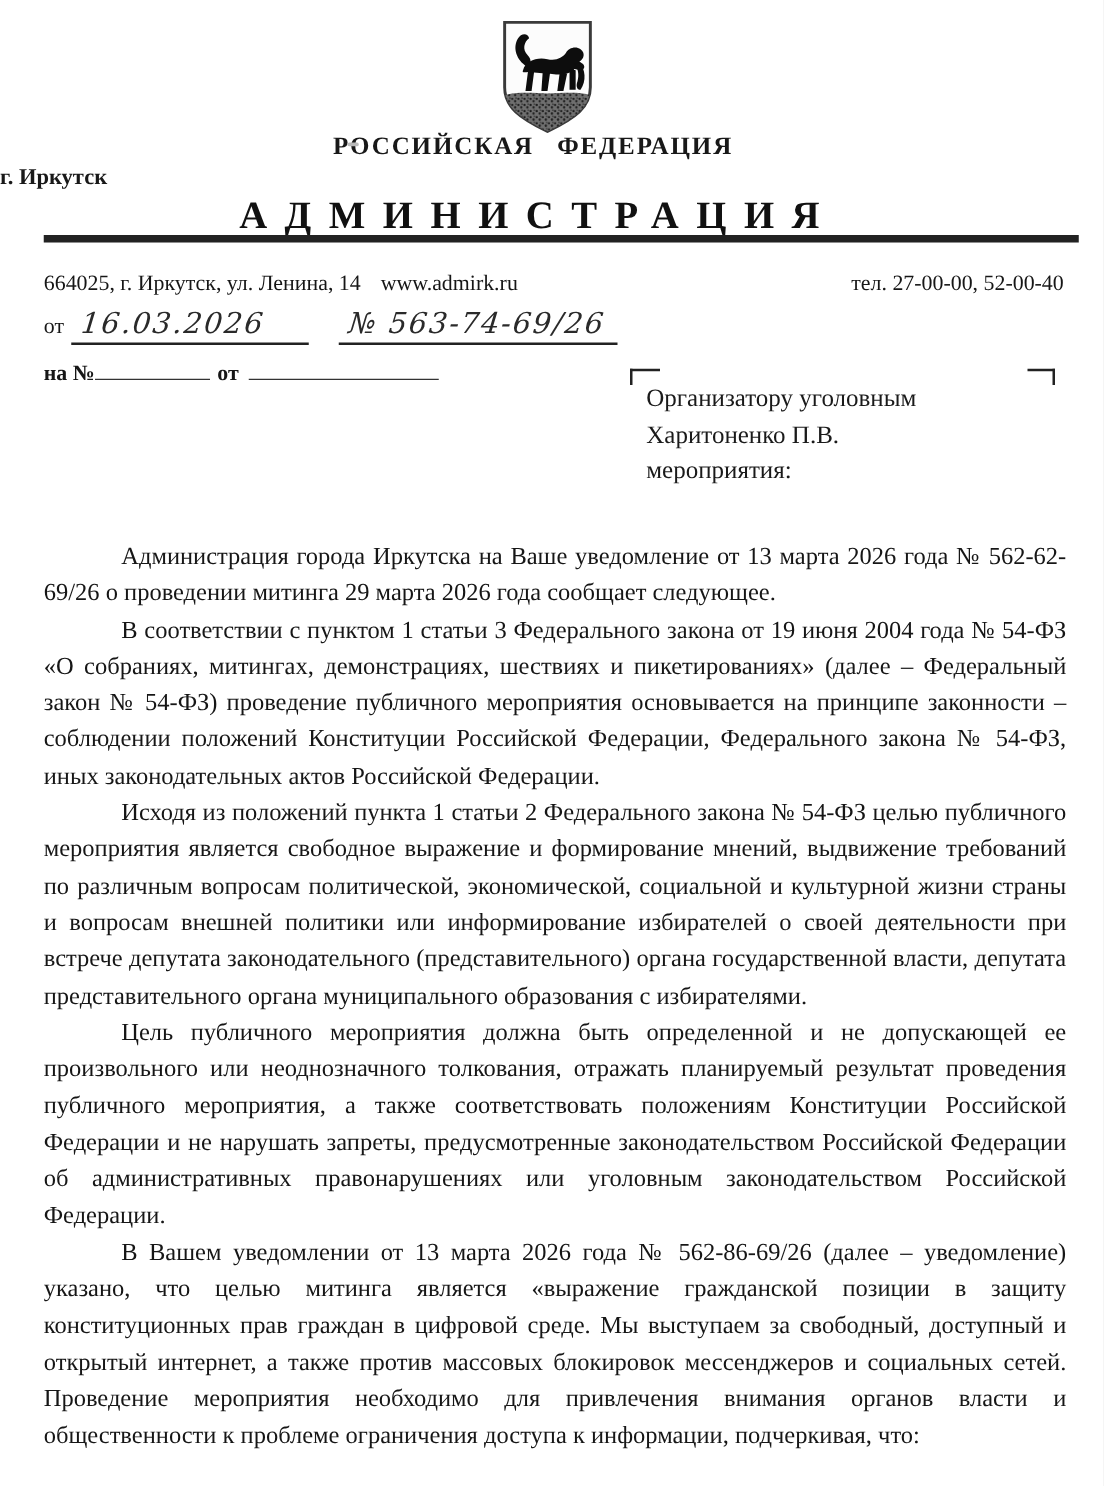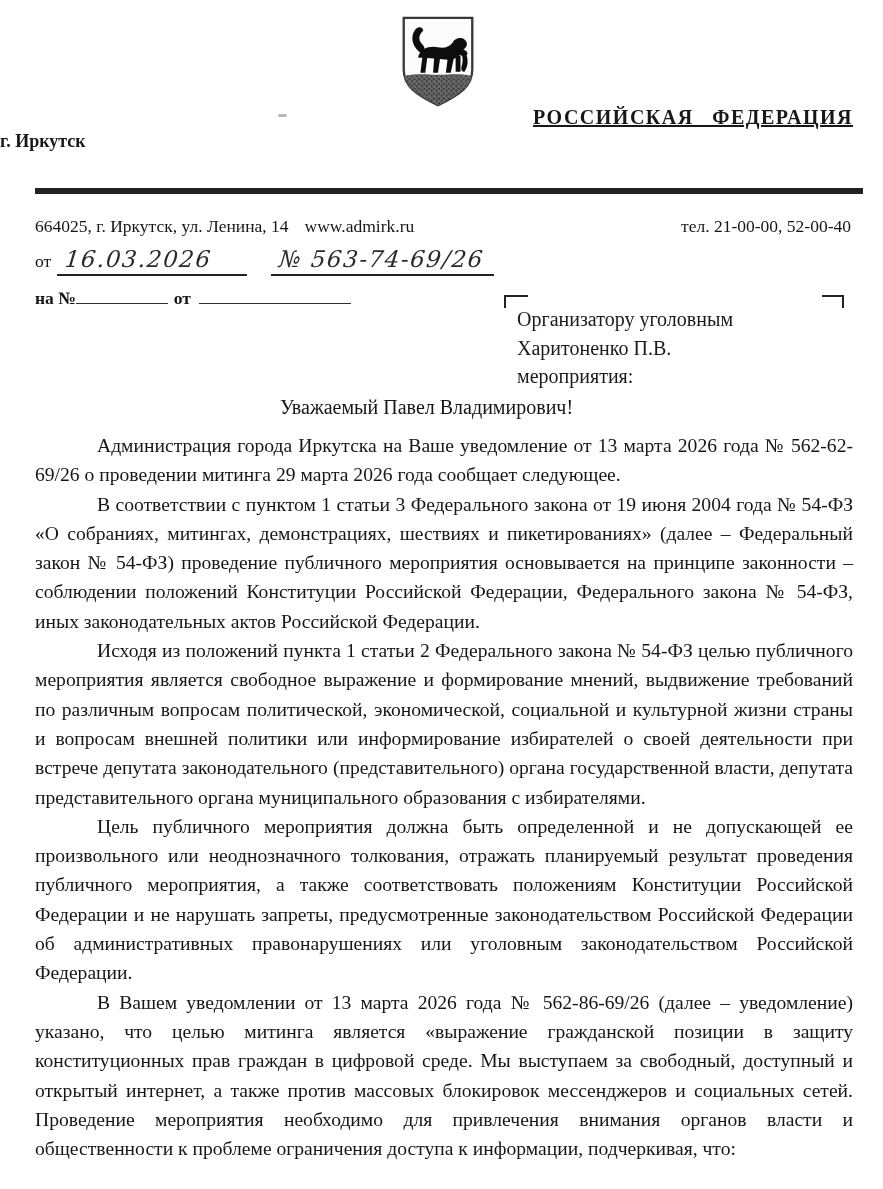--- a/index.html
+++ b/index.html
@@ -21,27 +21,26 @@
     top: 14px;
     left: 50%;
     transform: translateX(-54%);
     width: 100px;
     text-align: center;
   }
   .country-line {
     position: absolute;
     top: 106px;
     left: 0; right: 30px;
-    text-align: right;
+    text-align: center;
     font-weight: bold;
     font-size: 20px;
     letter-spacing: 1.5px;
     word-spacing: 12px;
     color: #181818;
-    text-decoration: underline;
   }
   .city-line {
     position: absolute;
     top: 131px;
     left: 0; right: 30px;
     font-weight: bold;
     font-size: 18px;
     color: #181818;
   }
   .org-line {
@@ -217,28 +216,29 @@
         <path d="M60,45 L58,60 L63,60 L66,46 Z"></path>
         <path d="M68,42 L68,59 L73,59 L73,43 Z"></path>
 
         <path d="M76,37 C81,42 82,52 77,59 C74,59 73,56 74.5,52 C76,47 75,41 72,38 Z"></path>
       </g>
     </svg>
   </div>
 
   <div class="country-line">РОССИЙСКАЯ ФЕДЕРАЦИЯ</div>
   <div class="city-line">г. Иркутск</div>
+  <div class="org-line">АДМИНИСТРАЦИЯ</div>
   <div class="head-rule"></div>
   <div class="scan-artifact"></div>
 
   <div class="contacts-row">
     <div class="contacts-left">
       <span>664025, г. Иркутск, ул. Ленина, 14</span><span class="site">www.admirk.ru</span>
     </div>
-    <div class="contacts-right">тел. 21-00-00, 52-00-40</div>
+    <div class="contacts-right">тел. 27-00-00, 52-00-40</div>
   </div>
 
   <div class="ref-row">
     <span>от</span>
     <span class="hw-underline"><span class="handwritten">16.03.2026</span></span>
     <span class="hw-underline num"><span class="handwritten"><span>№</span> <span>563-74-69/26</span></span></span>
   </div>
 
   <div class="reply-row">
     <span>на №</span>
@@ -250,21 +250,20 @@
   <div class="recipient-block">
     <span class="corner-left"></span>
     <span class="corner-right"></span>
     <div class="recipient-text">
       <div>Организатору уголовным</div>
       <div>Харитоненко П.В.</div>
       <div>мероприятия:</div>
     </div>
   </div>
 
-  <div class="salutation">Уважаемый Павел Владимирович!</div>
 
   <div class="body-text">
     <p>Администрация города Иркутска на Ваше уведомление от 13 марта 2026 года № 562-62-69/26 о проведении митинга 29 марта 2026 года сообщает следующее.</p>
     <p>В соответствии с пунктом 1 статьи 3 Федерального закона от 19 июня 2004 года № 54-ФЗ «О собраниях, митингах, демонстрациях, шествиях и пикетированиях» (далее – Федеральный закон № 54-ФЗ) проведение публичного мероприятия основывается на принципе законности – соблюдении положений Конституции Российской Федерации, Федерального закона № 54-ФЗ, иных законодательных актов Российской Федерации.</p>
     <p>Исходя из положений пункта 1 статьи 2 Федерального закона № 54-ФЗ целью публичного мероприятия является свободное выражение и формирование мнений, выдвижение требований по различным вопросам политической, экономической, социальной и культурной жизни страны и вопросам внешней политики или информирование избирателей о своей деятельности при встрече депутата законодательного (представительного) органа государственной власти, депутата представительного органа муниципального образования с избирателями.</p>
     <p>Цель публичного мероприятия должна быть определенной и не допускающей ее произвольного или неоднозначного толкования, отражать планируемый результат проведения публичного мероприятия, а также соответствовать положениям Конституции Российской Федерации и не нарушать запреты, предусмотренные законодательством Российской Федерации об административных правонарушениях или уголовным законодательством Российской Федерации.</p>
     <p>В Вашем уведомлении от 13 марта 2026 года № 562-86-69/26 (далее – уведомление) указано, что целью митинга является «выражение гражданской позиции в защиту конституционных прав граждан в цифровой среде. Мы выступаем за свободный, доступный и открытый интернет, а также против массовых блокировок мессенджеров и социальных сетей. Проведение мероприятия необходимо для привлечения внимания органов власти и общественности к проблеме ограничения доступа к информации, подчеркивая, что:</p>
 
   </div>
 

